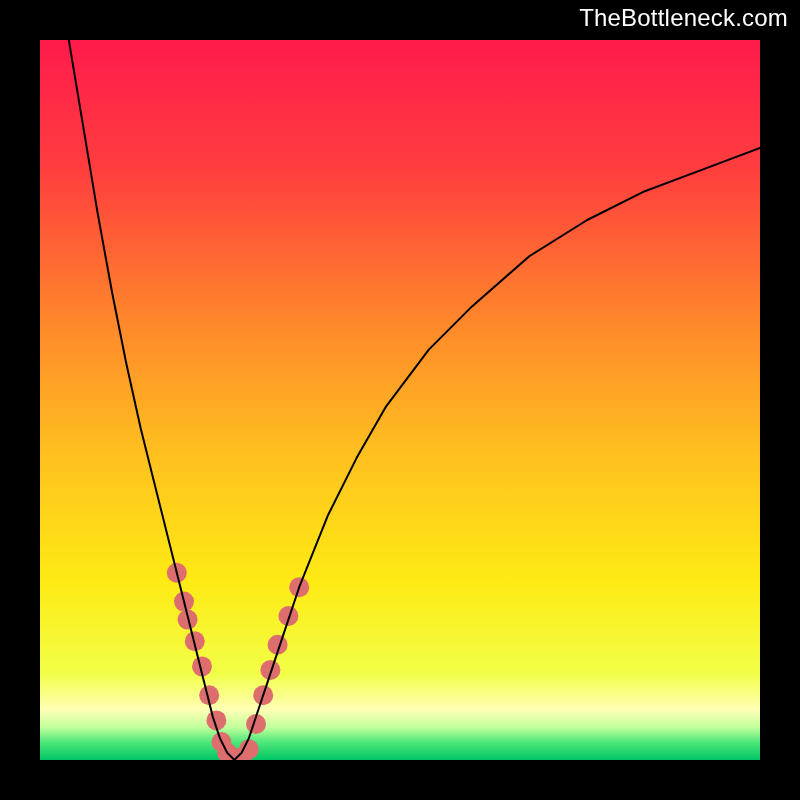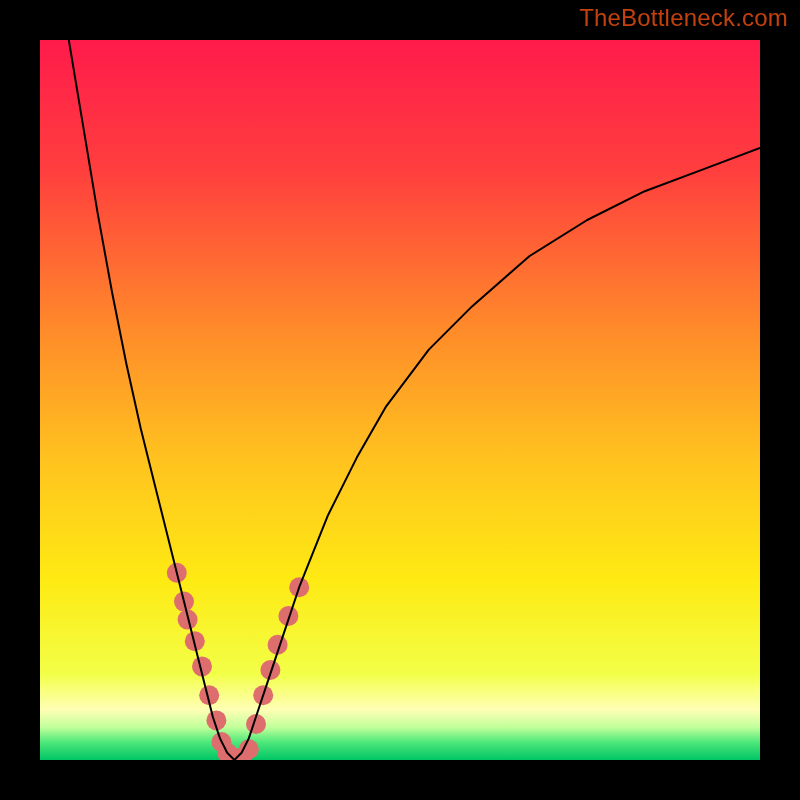--- a/index.html
+++ b/index.html
@@ -25,21 +25,21 @@
     width: 720px;
     height: 720px;
   }
   .watermark {
     position: absolute;
     top: 4px;
     right: 12px;
     font-family: Arial, Helvetica, sans-serif;
     font-size: 24px;
     font-weight: 500;
-    color: #c2410c;
+    color: #ffffff;
     letter-spacing: 0.2px;
     z-index: 5;
   }
   svg { display: block; }
 </style>
 </head>
 <body>
 
 <div class="frame">
 

